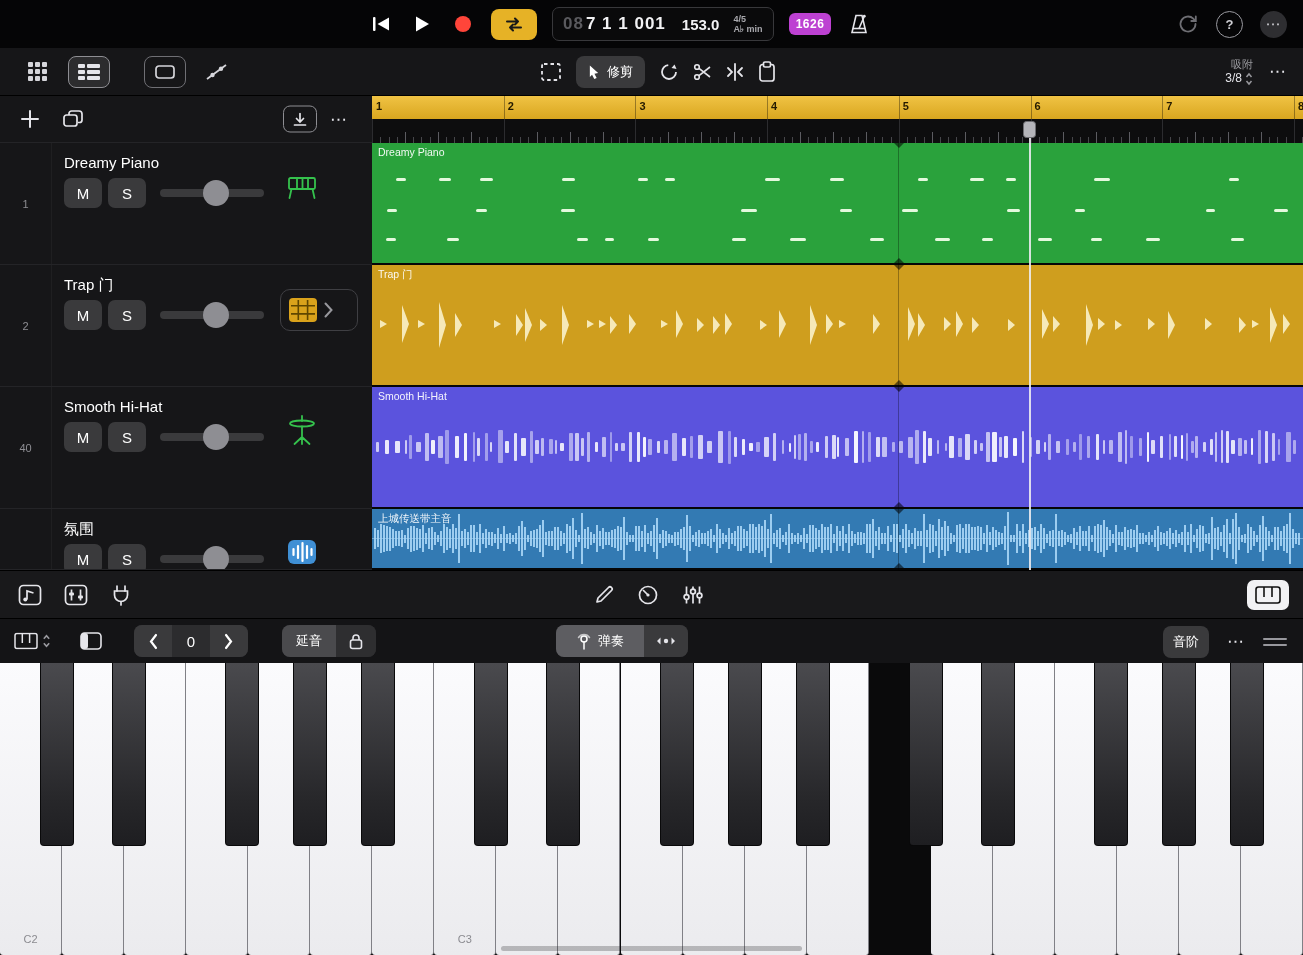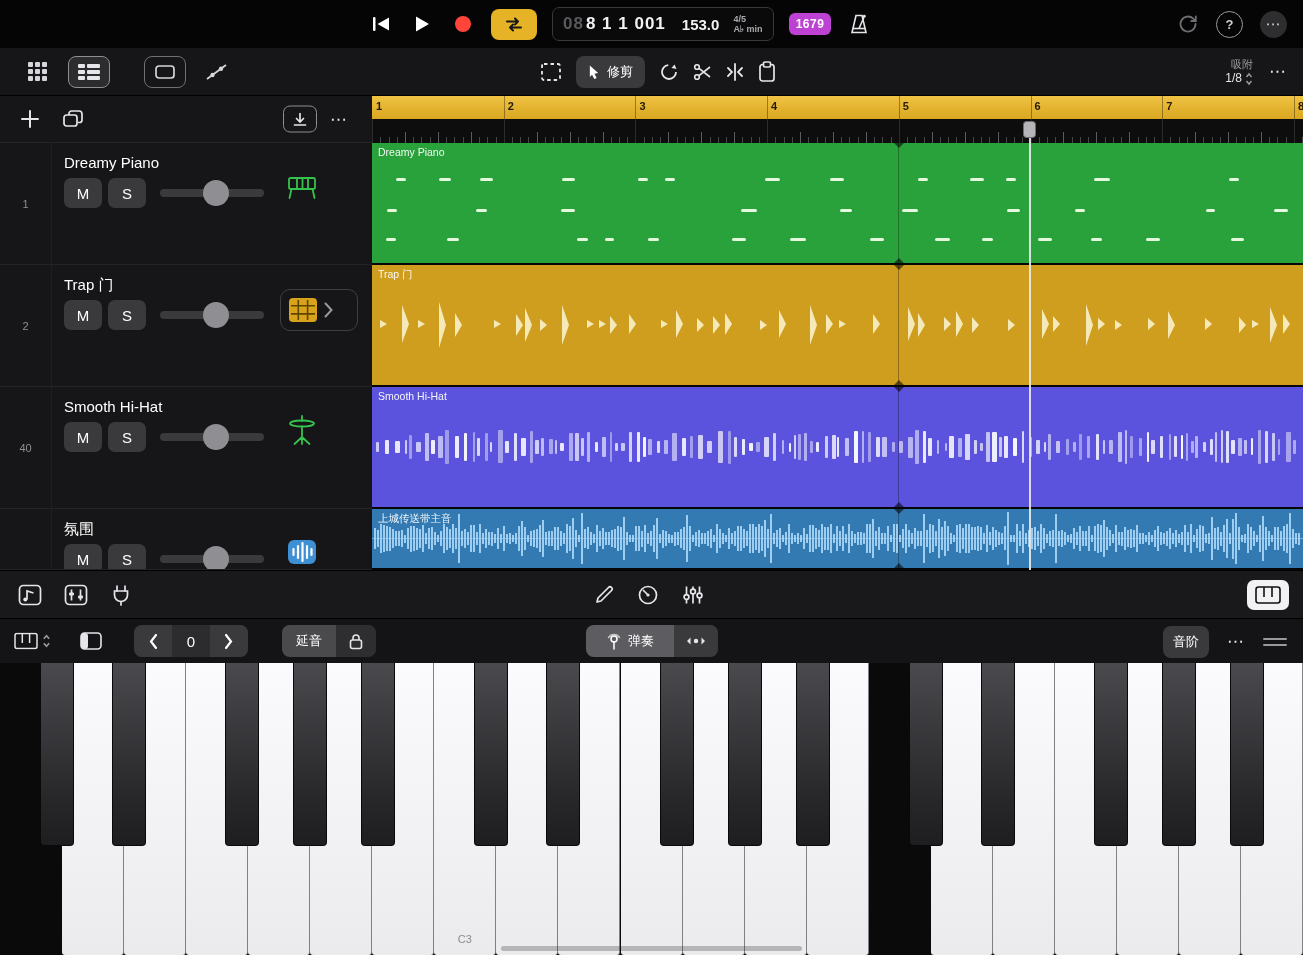--- a/index.html
+++ b/index.html
@@ -134,28 +134,28 @@
           <span class="recdot"></span>
         </span>
       <span class="cyclebtn">
           <svg width="22" height="17" viewBox="0 0 22 17" fill="none" stroke="#181818" stroke-width="2" stroke-linecap="round" stroke-linejoin="round">
             <path d="M4 5.5h11M12 2.5l3 3-3 3"></path>
             <path d="M18 11.5H7M10 8.5l-3 3 3 3"></path>
           </svg>
         </span>
       <div class="lcd">
         <span class="lcd-dim">08</span>
-        <span class="lcd-pos">8 1 1 001</span>
+        <span class="lcd-pos">7 1 1 001</span>
         <span class="lcd-tempo">153.0</span>
         <span class="lcd-sig">
           <span>4/5</span>
           <span>A♭ min</span>
         </span>
       </div>
-      <span class="countin">1679</span>
+      <span class="countin">1626</span>
       <span class="tbtn2">
           <svg width="22" height="22" viewBox="0 0 22 22" fill="none" stroke="#e5e5ea" stroke-width="1.6">
             <path d="M8 2.5h6l4 17H4z"></path>
             <path d="M4.8 15.5h12.4"></path>
             <path d="M11 15.5L16 4"></path>
             <circle cx="16.3" cy="3.2" r="1.4" fill="#e5e5ea" stroke="none"></circle>
           </svg>
         </span>
     </div>
     <div class="tb-right">
@@ -244,21 +244,21 @@
           <svg width="18" height="22" viewBox="0 0 18 22" fill="none" stroke="#e5e5ea" stroke-width="1.7">
             <rect x="2" y="3.5" width="14" height="16.5" rx="2.5"></rect>
             <rect x="5.5" y="1" width="7" height="5" rx="1.5" fill="#161618"></rect>
           </svg>
         </span>
     </div>
     <div class="t2-right">
       <div class="snap">
         <div class="snap-l1">吸附</div>
         <div class="snap-l2">
-            <span>1/8</span>
+            <span>3/8</span>
             <svg width="8" height="14" viewBox="0 0 8 14" fill="none" stroke="#98989d" stroke-width="1.5">
               <path d="M1.5 5L4 2l2.5 3M1.5 9L4 12l2.5-3"></path>
             </svg>
           </div>
       </div>
       <span class="dots">⋯</span>
     </div>
   </div>
 
   <div id="headers">
@@ -1140,21 +1140,21 @@
     </div>
     <div class="pill kb-abs" style="left:282px">
       <span class="seg sus-seg">延音</span>
       <span class="seg lock-seg">
           <svg width="14" height="17" viewBox="0 0 14 17" fill="none" stroke="#e5e5ea" stroke-width="1.6">
             <rect x="1.5" y="7" width="11" height="8.5" rx="2"></rect>
             <path d="M4 7V5a3 3 0 0 1 6 0v2"></path>
           </svg>
         </span>
     </div>
-    <div class="pill kb-abs" style="left:586px">
+    <div class="pill kb-abs" style="left:556px">
       <span class="seg play-seg">
           <span class="ic">
             <svg width="16" height="17" viewBox="0 0 16 17" fill="none" stroke="#fff" stroke-width="1.5" stroke-linecap="round">
               <circle cx="8" cy="6" r="3"></circle>
               <path d="M8 9v7"></path>
               <path d="M2.5 4.5a6.5 6.5 0 0 1 11 0" opacity=".65"></path>
             </svg>
           </span>
           <span>弹奏</span>
         </span>
@@ -1170,20 +1170,23 @@
       <span class="dots">⋯</span>
       <span class="ic">
           <svg width="24" height="10" viewBox="0 0 24 10" fill="none" stroke="#98989d" stroke-width="2" stroke-linecap="round">
             <path d="M1 2h22M1 8h22"></path>
           </svg>
         </span>
     </div>
   </div>
 
   <div id="piano">
+      <div class="wkey" style="left: 0px; width: 62px;">
+        <div class="klabel">C2</div>
+      </div>
       <div class="wkey" style="left: 62px; width: 62px;"></div>
       <div class="wkey" style="left: 124.1px; width: 62px;"></div>
       <div class="wkey" style="left: 186.1px; width: 62px;"></div>
       <div class="wkey" style="left: 248.2px; width: 62px;"></div>
       <div class="wkey" style="left: 310.2px; width: 62px;"></div>
       <div class="wkey" style="left: 372.3px; width: 62px;"></div>
       <div class="wkey" style="left: 434.3px; width: 62px;">
         <div class="klabel">C3</div>
       </div>
       <div class="wkey" style="left: 496.4px; width: 62px;"></div>

